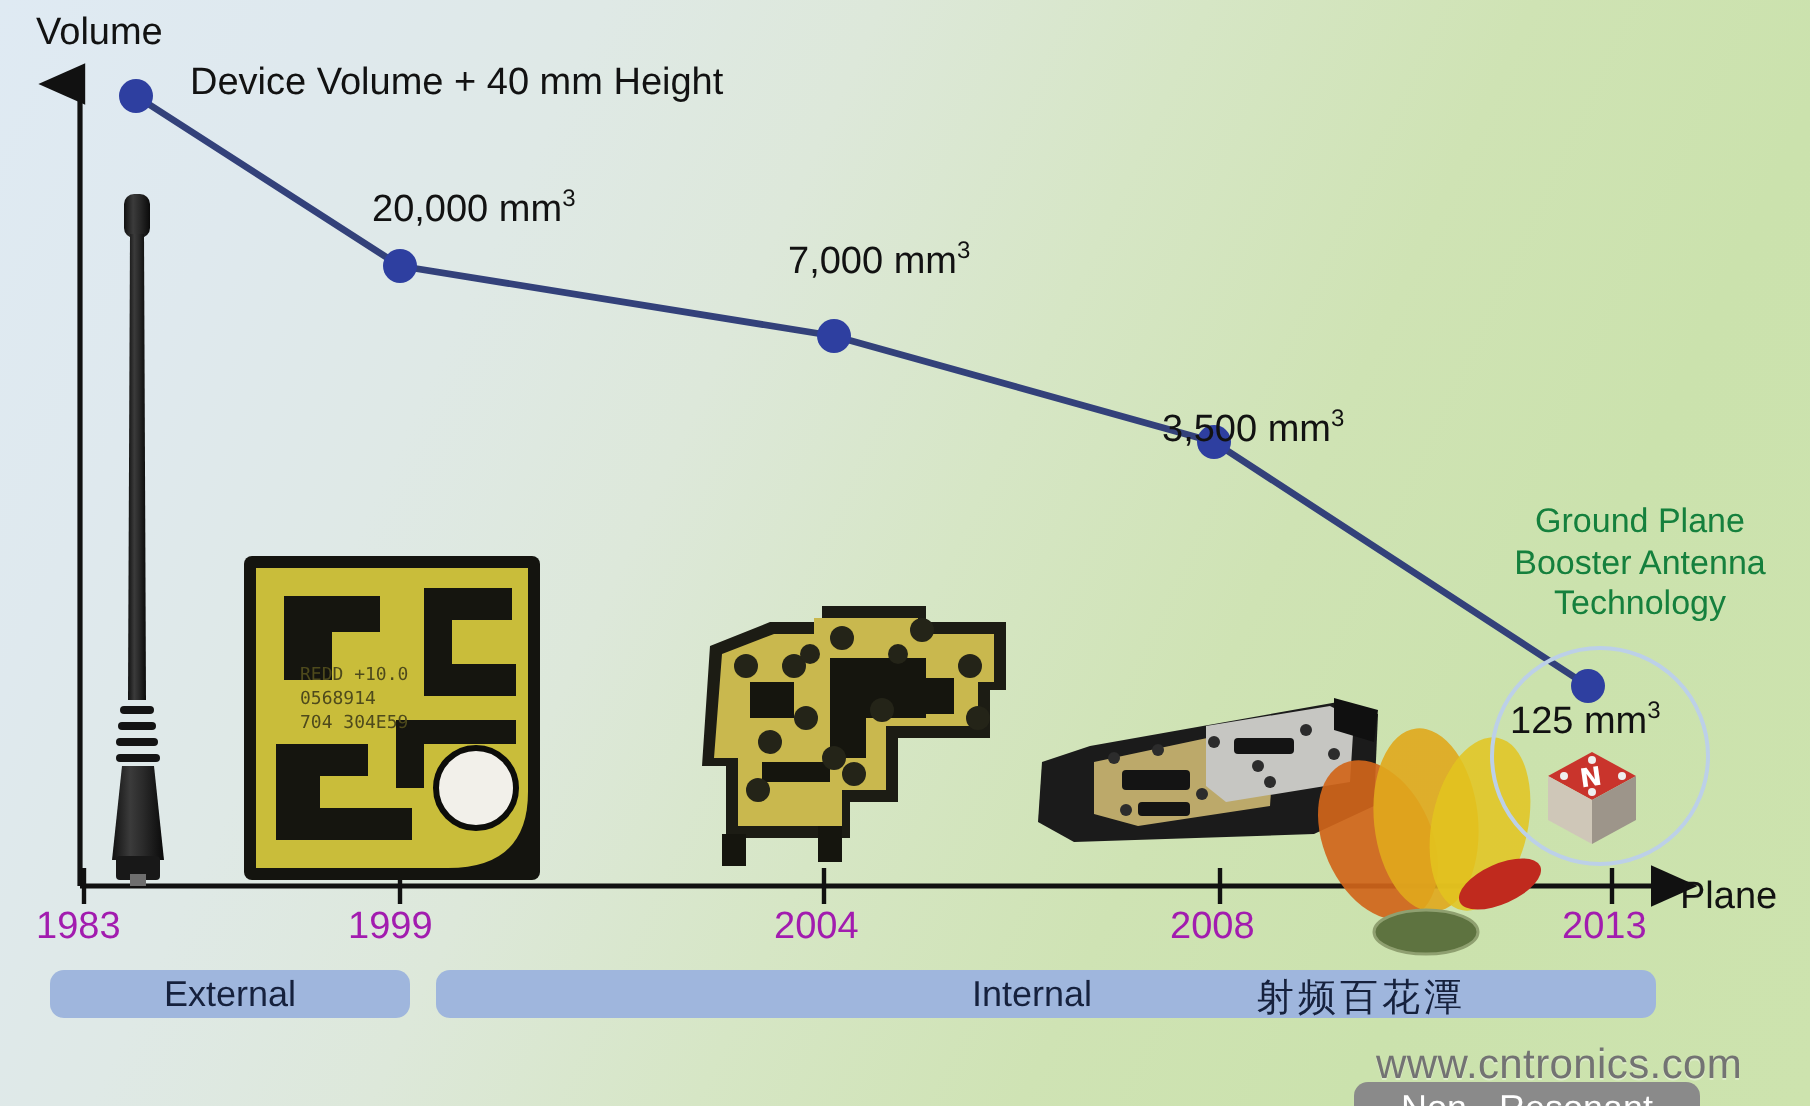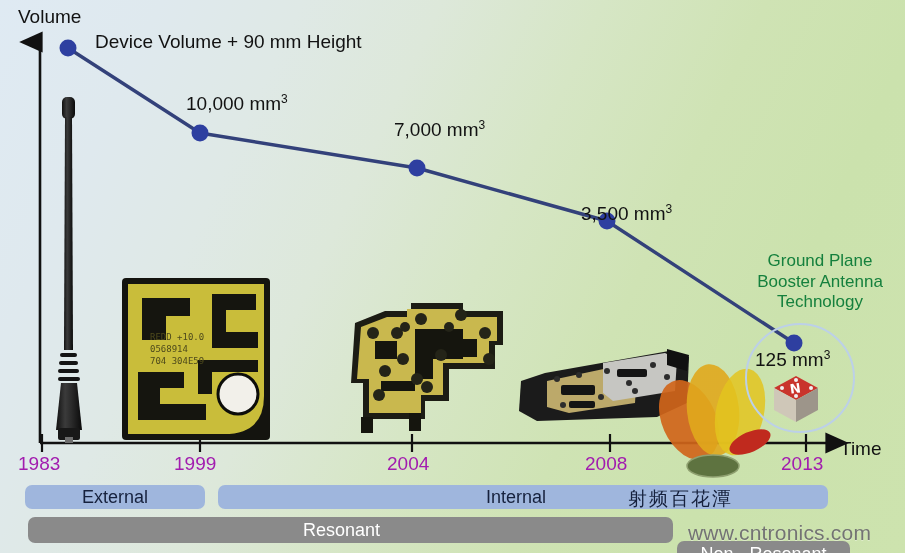--- a/index.html
+++ b/index.html
@@ -234,24 +234,24 @@
         <circle cx="26" cy="12" r="2"></circle>
       <circle cx="41" cy="20" r="2"></circle>
         <circle cx="26" cy="28" r="2"></circle>
     </g>
     <text x="26" y="25" text-anchor="middle" fill="#fff" font-family="DejaVu Sans, sans-serif" font-size="13" font-weight="bold" transform="rotate(-8 26 25)">N</text>
   </svg>
 
   <div id="highlight-circle"></div>
 
   <div class="lbl" id="volume-label">Volume</div>
-  <div class="lbl" id="time-label">Time</div>
-  <div class="lbl" id="headline-label">Device Volume + 90 mm Height</div>
-
-  <div class="lbl val-label" id="val-10000"><span>10,000 </span><span>mm</span><span class="sup">3</span></div>
+  <div class="lbl" id="time-label">Plane</div>
+  <div class="lbl" id="headline-label">Device Volume + 40 mm Height</div>
+
+  <div class="lbl val-label" id="val-10000"><span>20,000 </span><span>mm</span><span class="sup">3</span></div>
 
   <div class="lbl val-label" id="val-7000"><span>7,000 </span><span>mm</span><span class="sup">3</span></div>
 
   <div class="lbl val-label" id="val-3500"><span>3,500 </span><span>mm</span><span class="sup">3</span></div>
 
   <div class="lbl val-label" id="val-125"><span>125 </span><span>mm</span><span class="sup">3</span></div>
 
   <div id="gpba-label" style="white-space:pre-line;">Ground Plane
 Booster Antenna
 Technology</div>
@@ -264,23 +264,20 @@
 
   <div class="bar bar-blue" id="bar-internal">
     <span class="inner-text">Internal</span>
   </div>
 
   <div class="bar bar-blue" id="bar-external">
     <span>External</span>
   </div>
   <div id="bar-cn-text">射频百花潭</div>
 
-  <div class="bar bar-gray" id="bar-resonant">
-    <span class="inner-text">Resonant</span>
-  </div>
 
   <div class="bar bar-gray" id="bar-nonresonant">
     <span>Non - Resonant</span>
   </div>
 
   <div id="watermark">www.cntronics.com</div>
 
 </div>
 
 </body></html>

